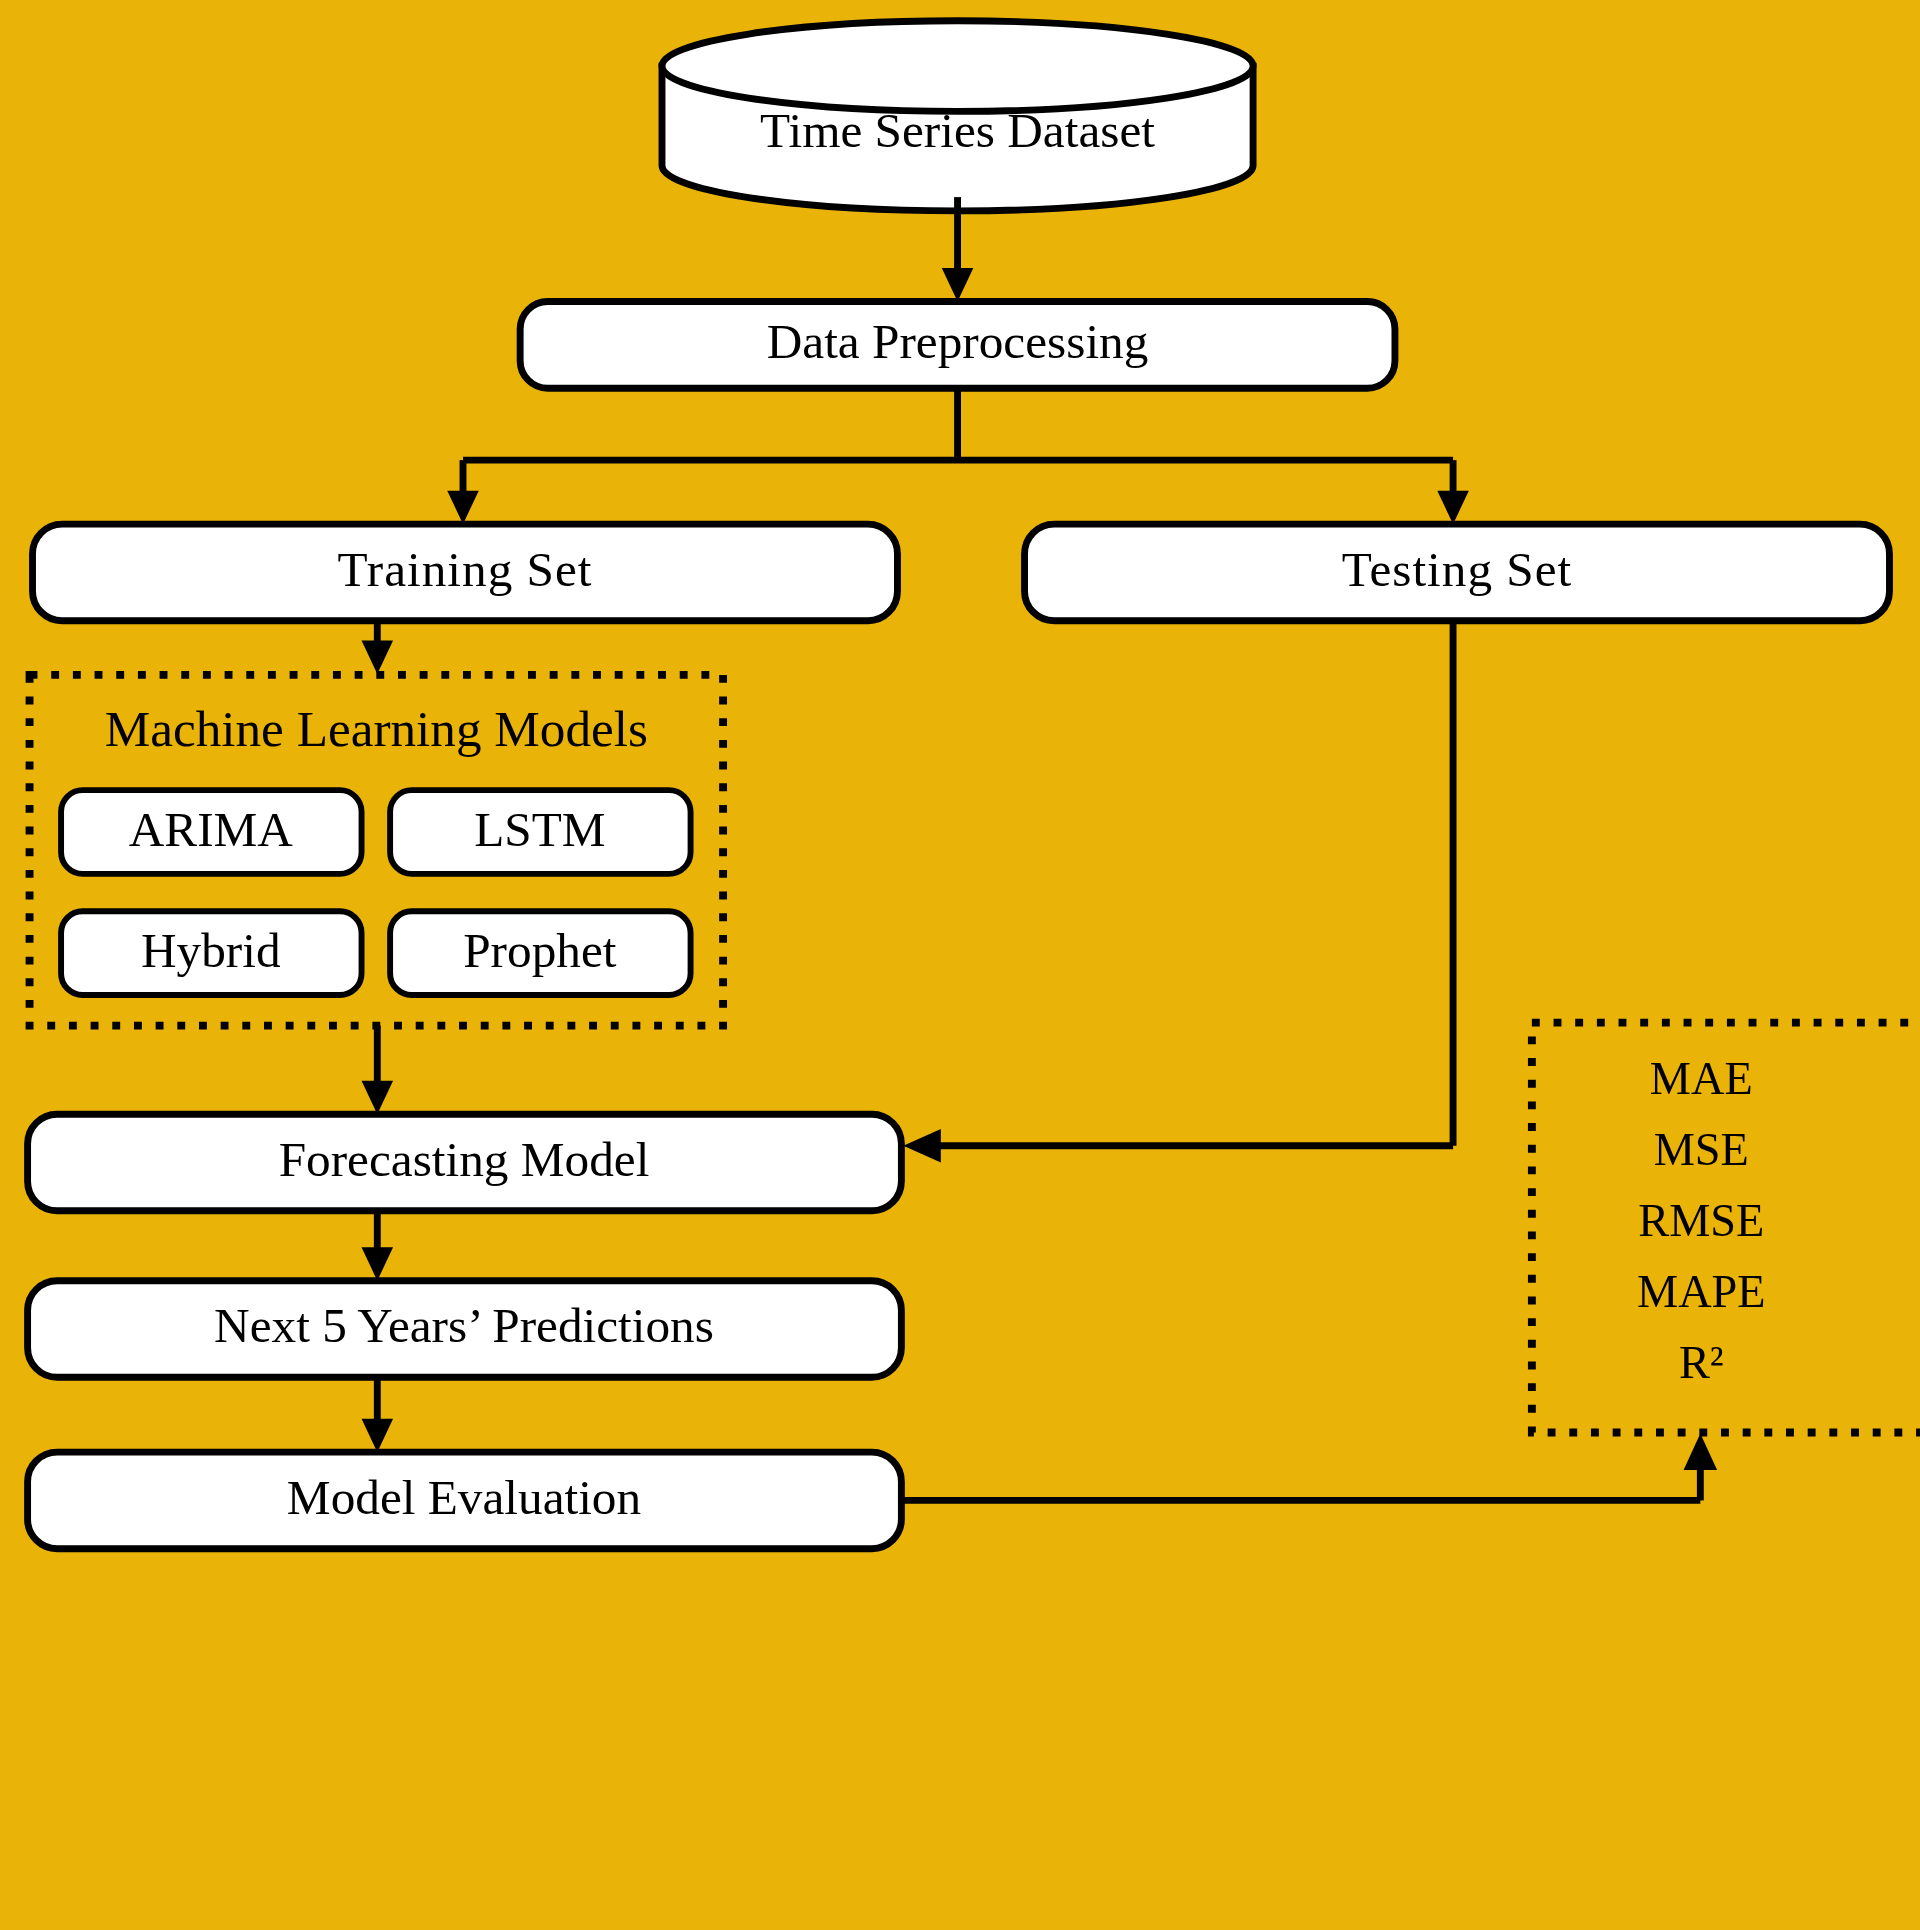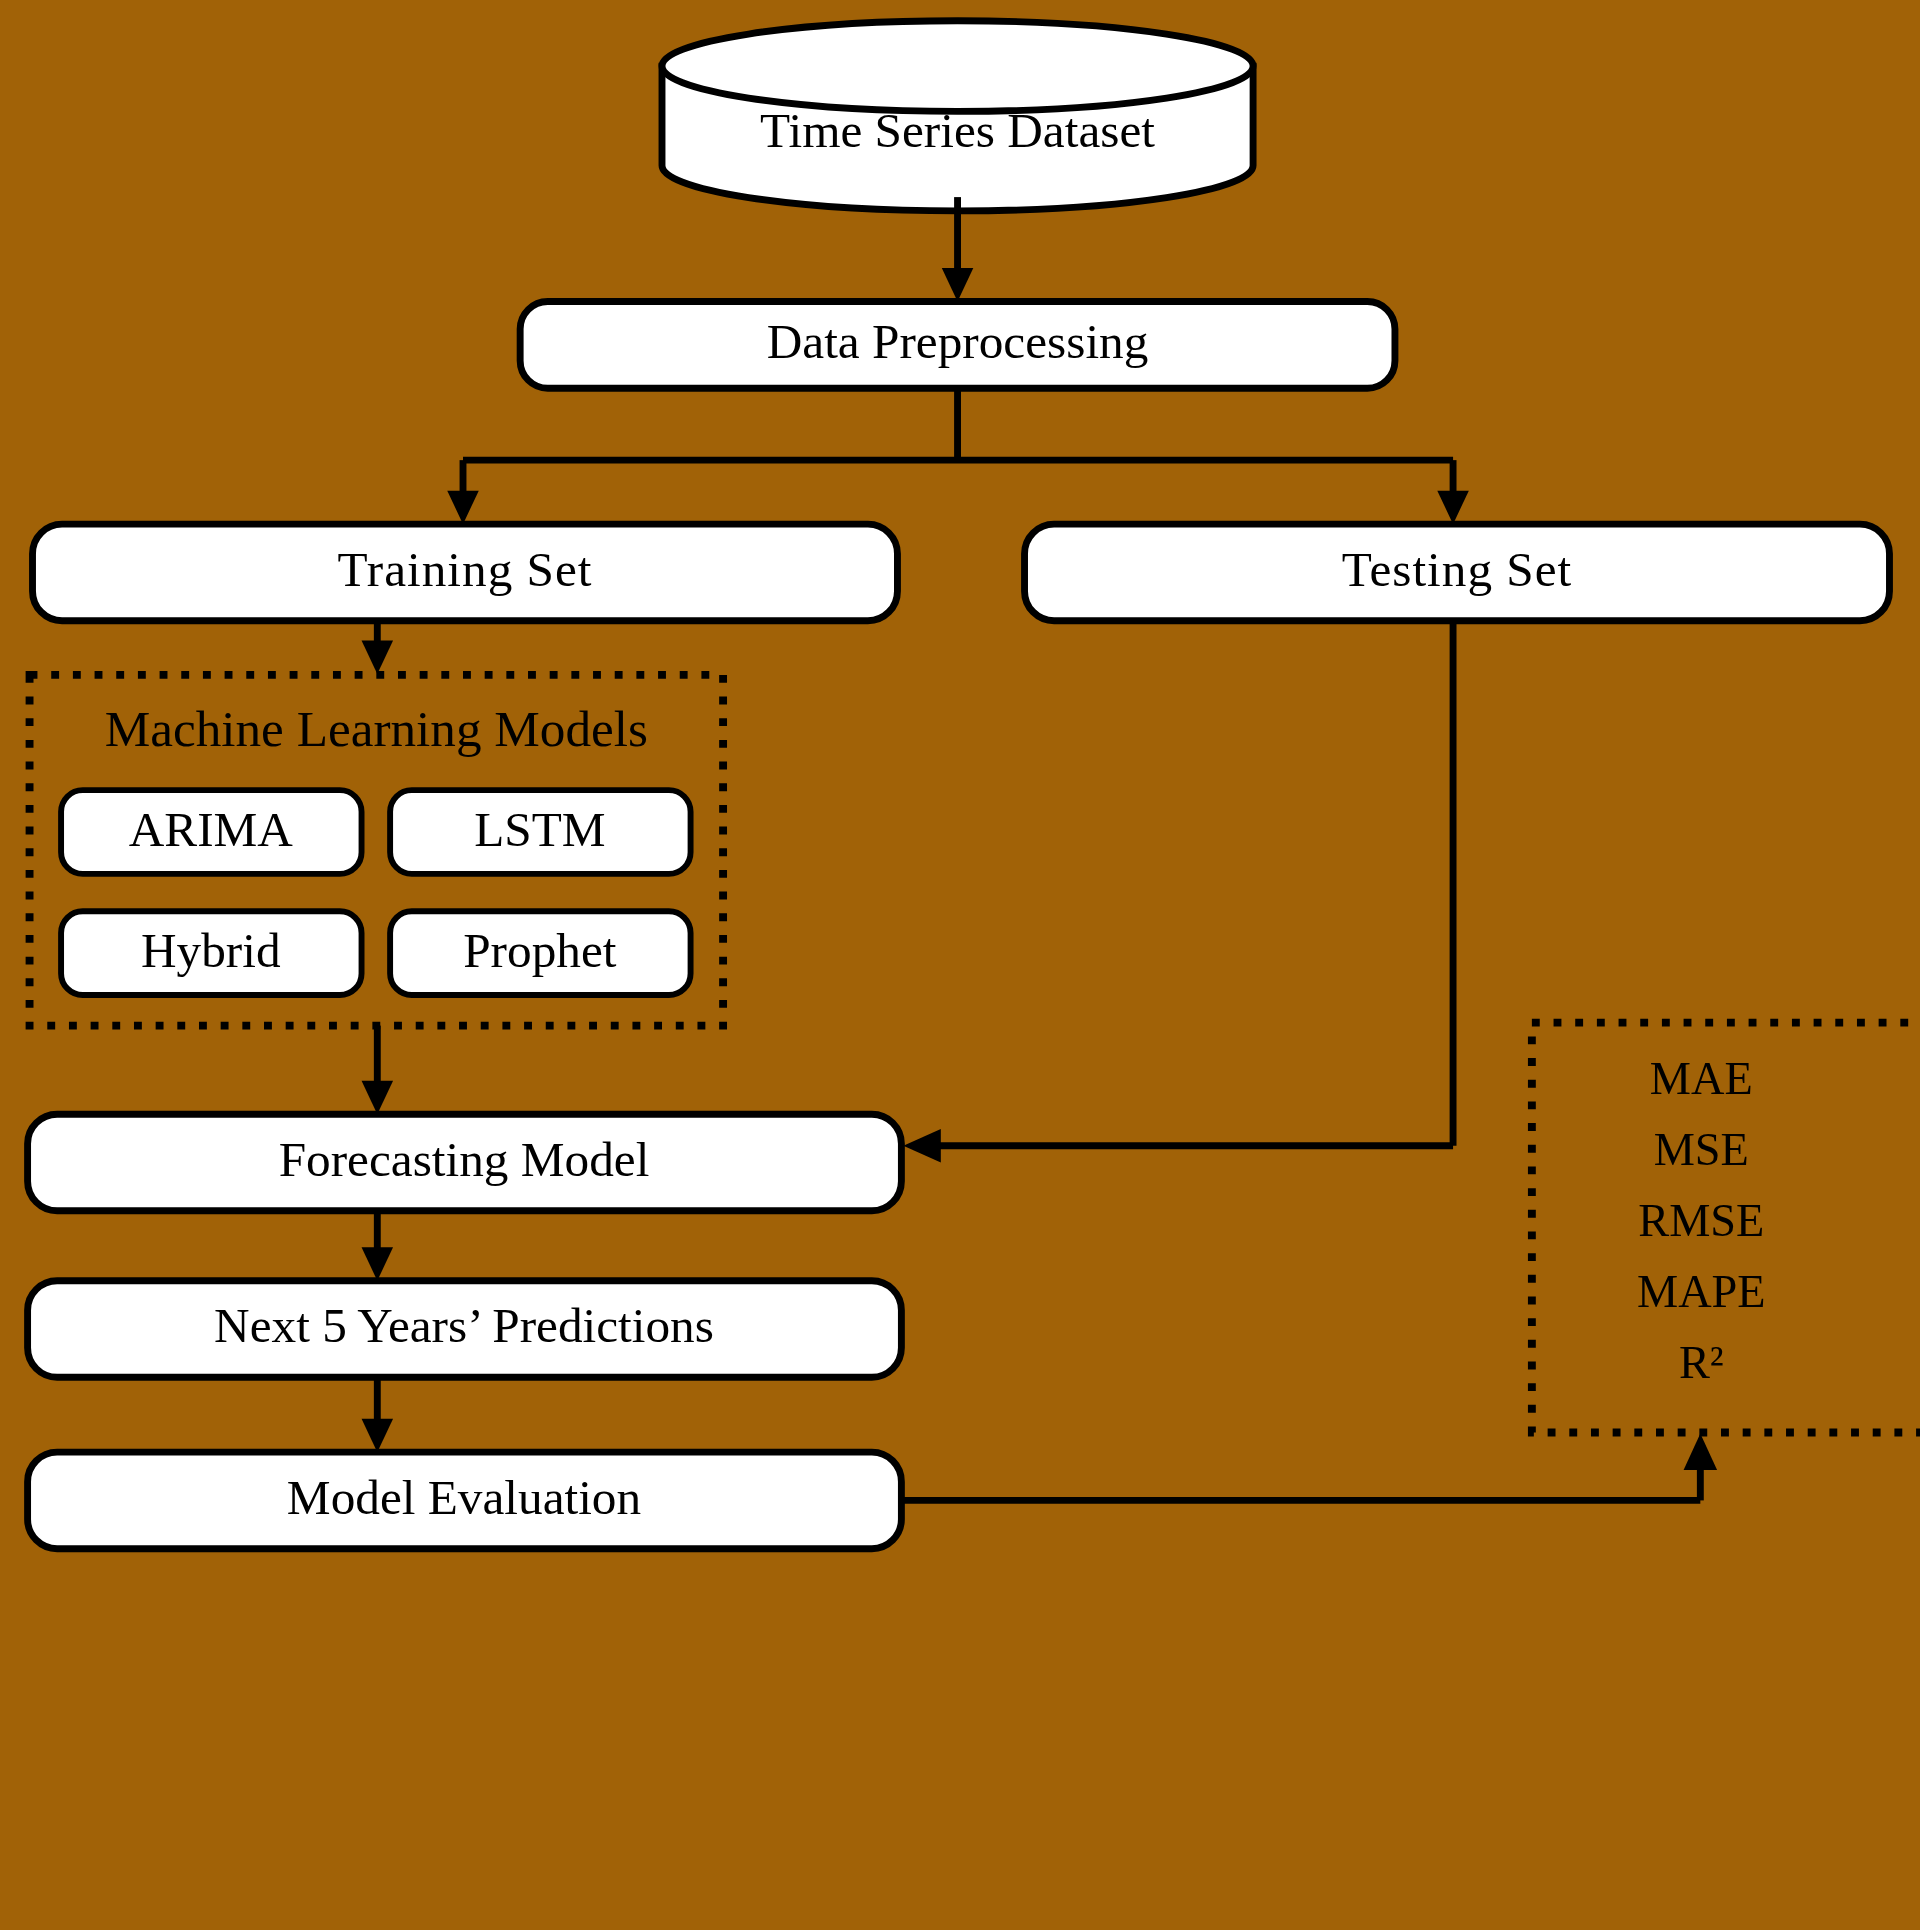--- a/index.html
+++ b/index.html
@@ -10,21 +10,21 @@
   body {
     width: 1921px;
     height: 1931px;
     font-family: "Liberation Serif", "DejaVu Serif", serif;
     overflow: hidden;
   }
   #flowchart-root {
     position: relative;
     width: 1921px;
     height: 1931px;
-    background: #a16207;
+    background: #eab308;
   }
   svg.diagram {
     position: absolute;
     top: 0;
     left: 0;
     width: 1921px;
     height: 1931px;
     display: block;
   }
   .node-text {

